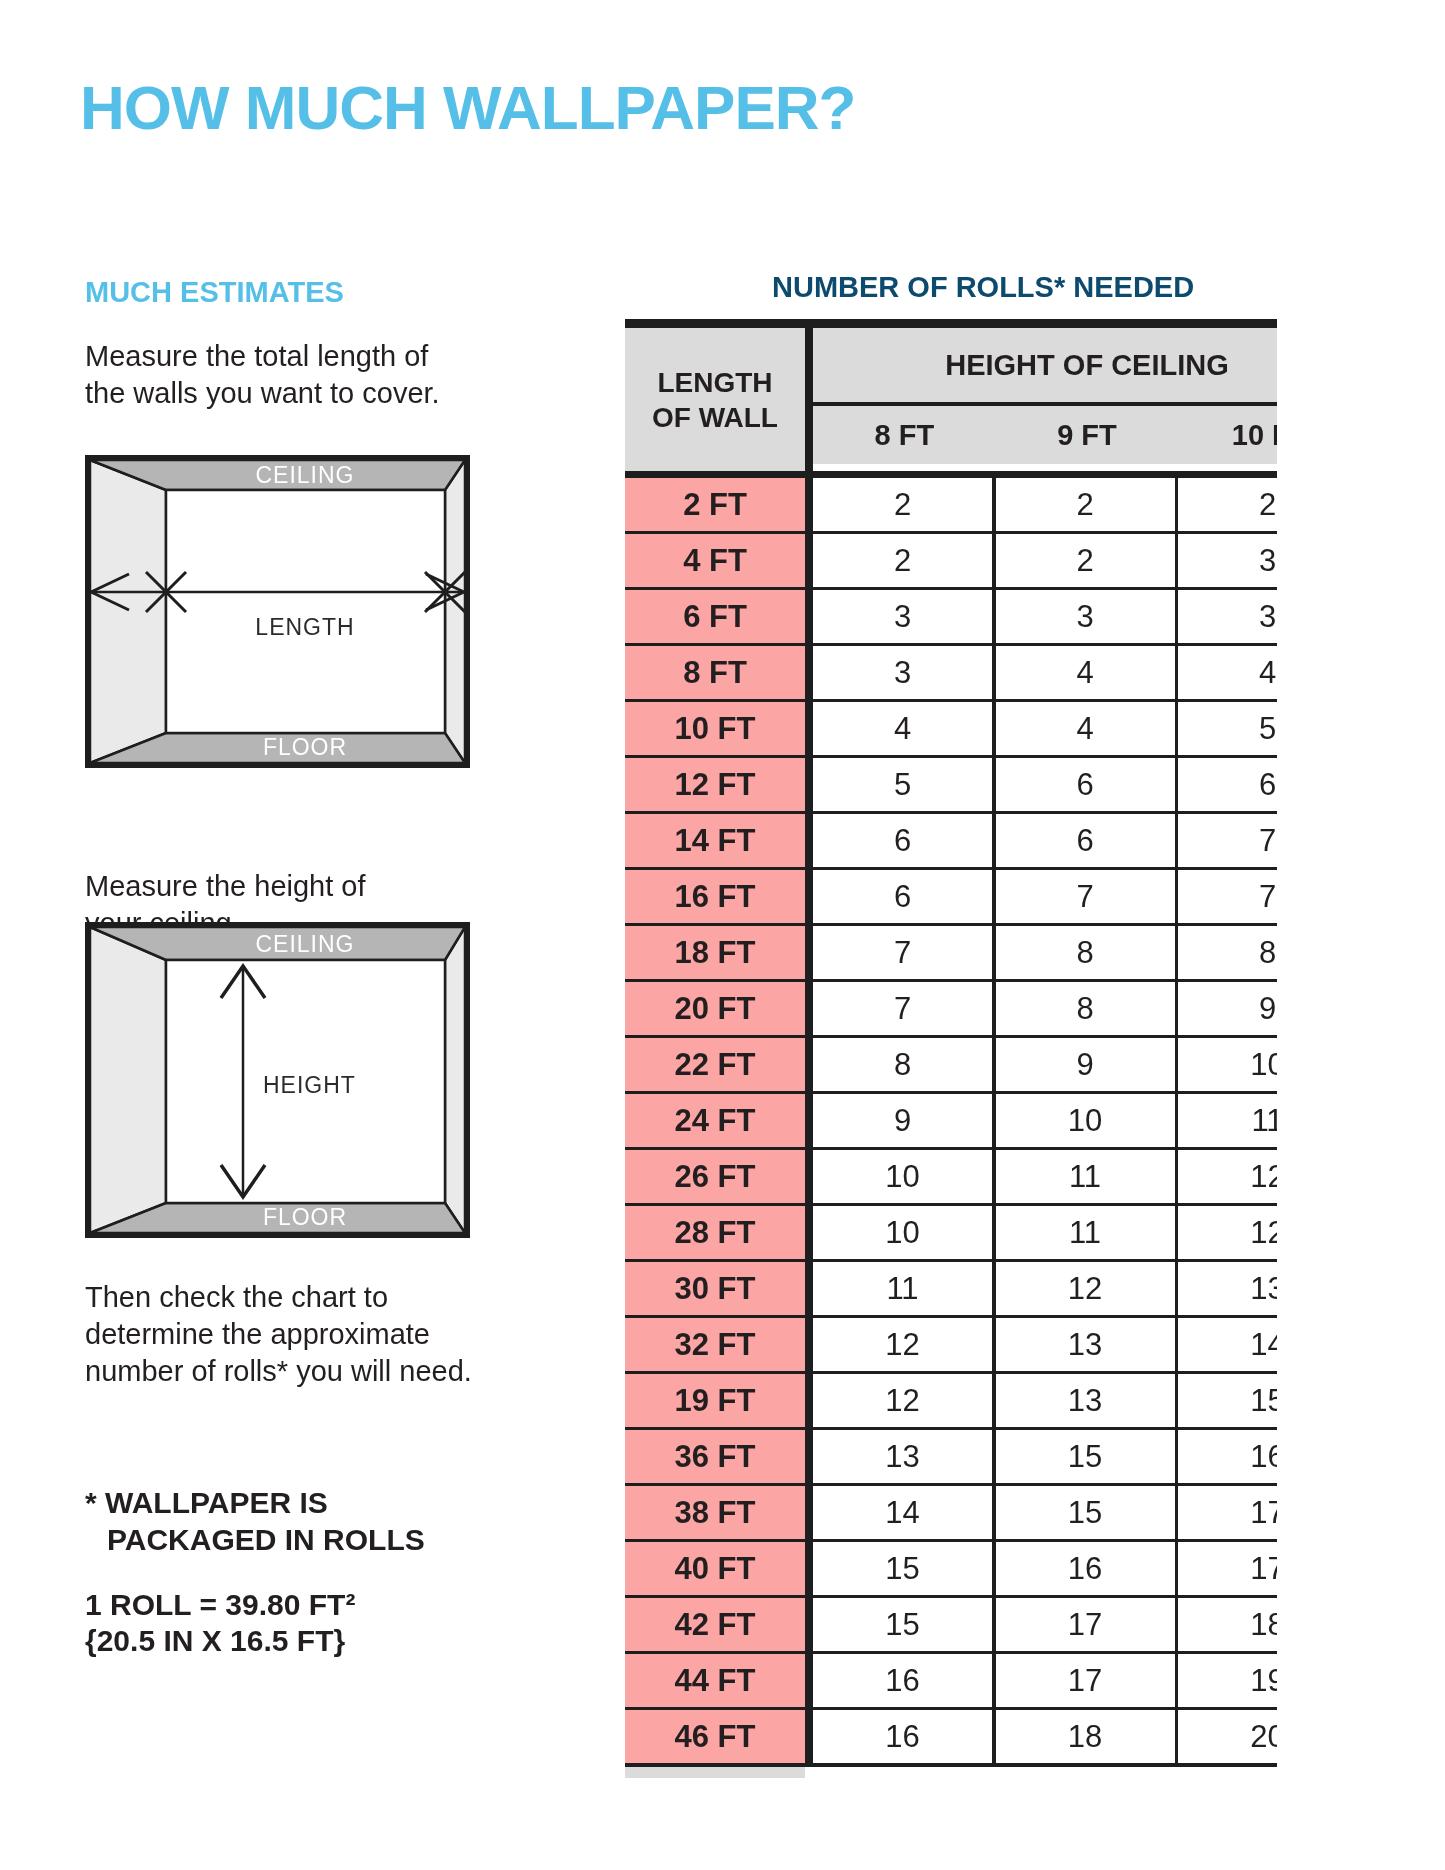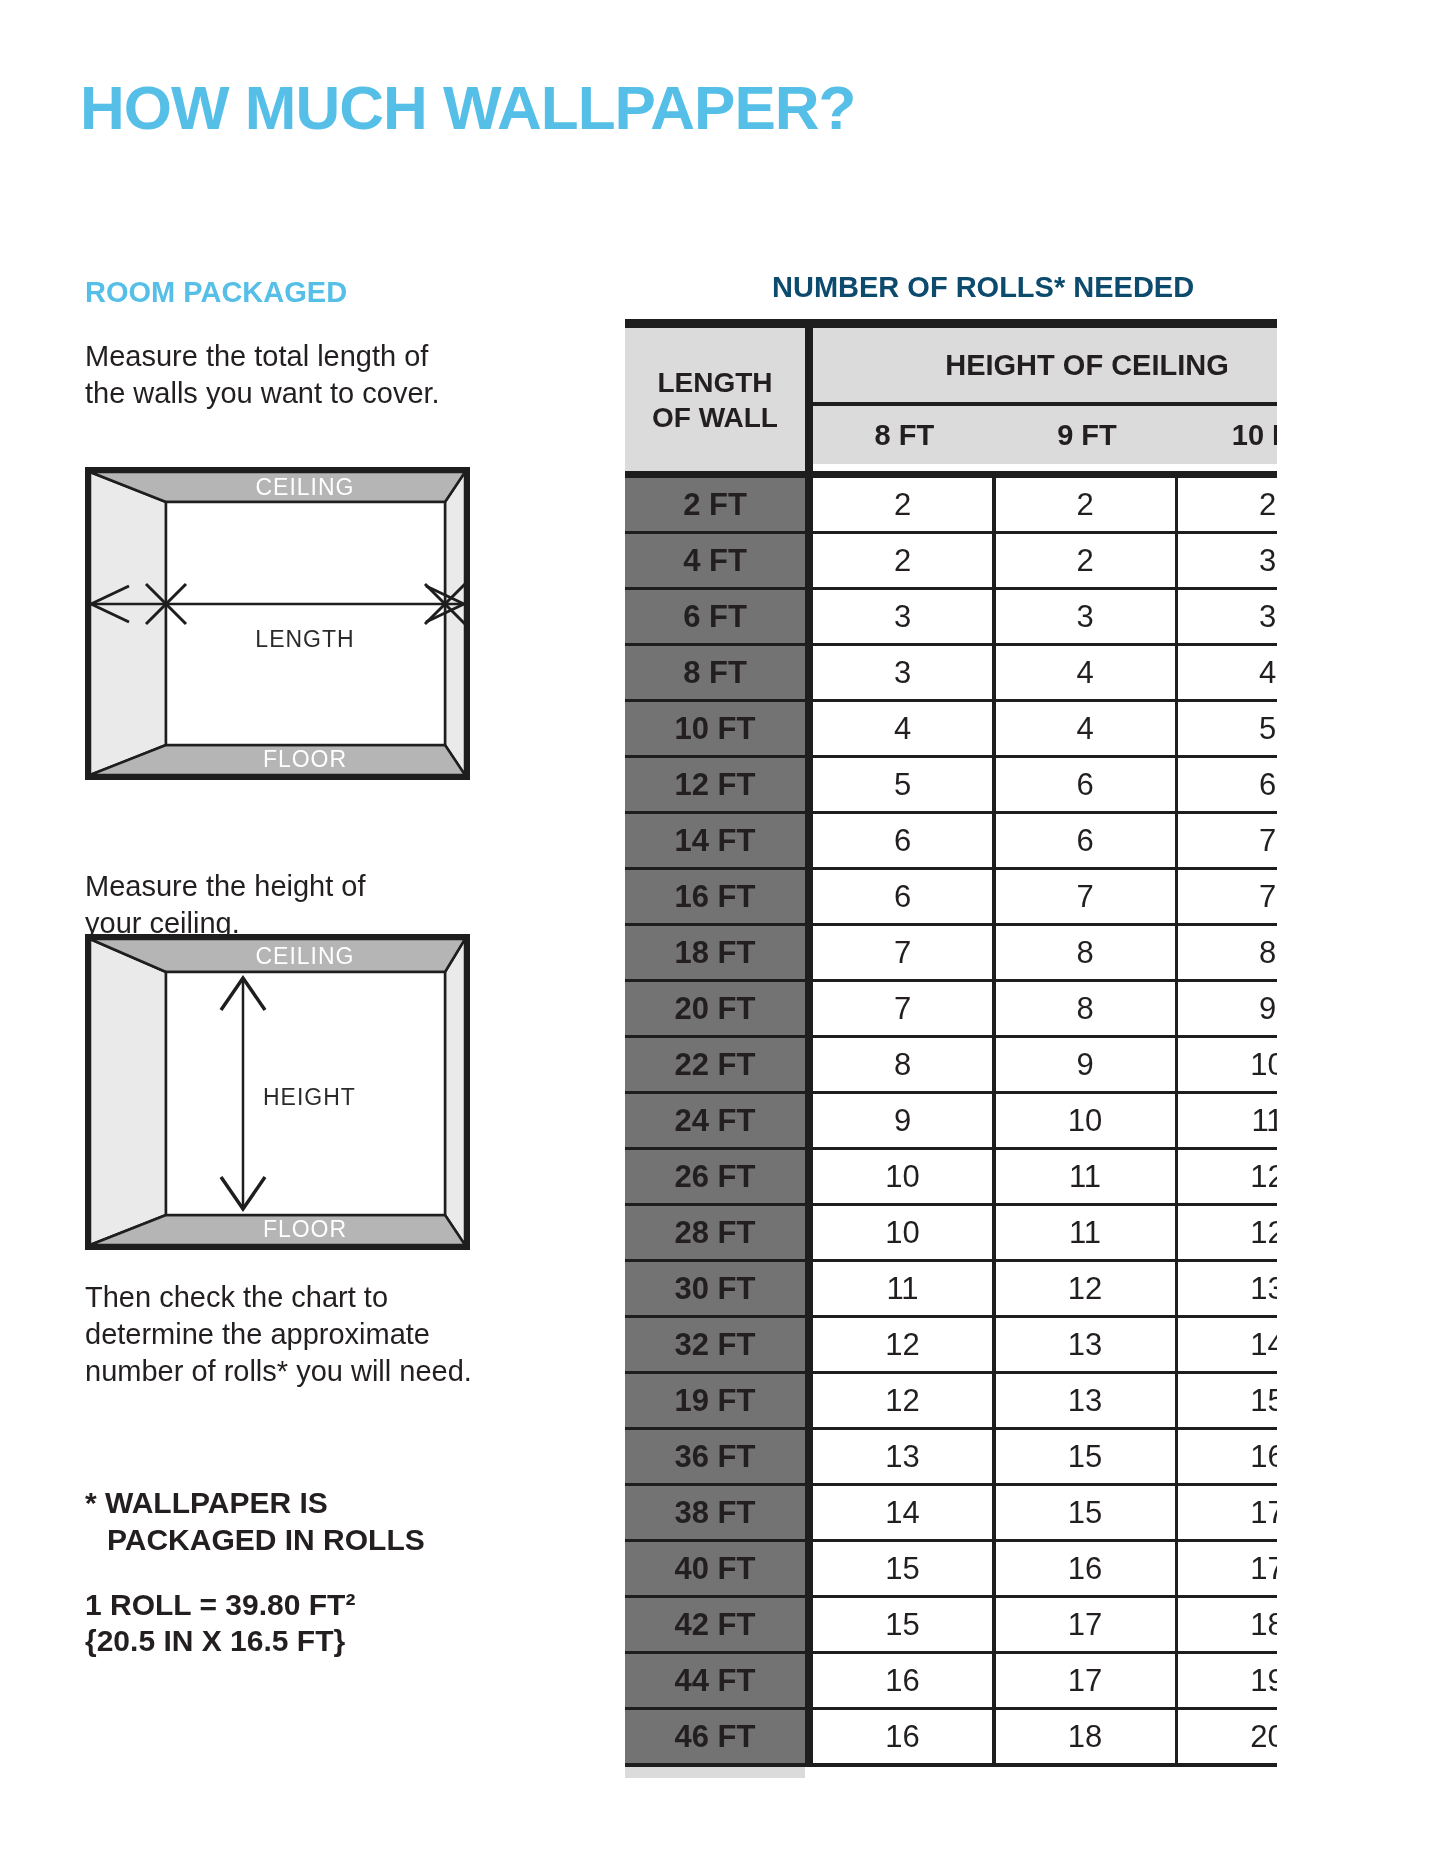--- a/index.html
+++ b/index.html
@@ -25,39 +25,39 @@
   .t-vline{width:8px;background:#1E1E1E;}
   .t-right{width:548px;display:flex;flex-direction:column;}
   .t-group{height:74px;background:#DBDBDB;display:flex;align-items:center;justify-content:center;
            font-weight:700;font-size:29px;}
   .t-thin{height:4px;background:#1E1E1E;}
   .t-sub{height:58px;background:#DBDBDB;display:flex;}
   .t-sub > div{flex:1;display:flex;align-items:center;justify-content:center;font-weight:700;font-size:29px;}
   .t-thick{height:7px;background:#1E1E1E;}
   .trow{display:flex;height:53px;}
   .trow + .trow{border-top:3.5px solid #1E1E1E;}
-  .trow .th{width:180px;background:#737373;display:flex;align-items:center;justify-content:center;
+  .trow .th{width:180px;background:#fca5a5;display:flex;align-items:center;justify-content:center;
             font-weight:700;font-size:31px;}
   .trow .td{width:179px;background:#ffffff;display:flex;align-items:center;justify-content:center;
             font-size:31px;}
   .sep{width:3.5px;background:#1E1E1E;}
   .t-bottombar{height:4px;background:#1E1E1E;}
   .t-tail{width:180px;height:11px;background:#DBDBDB;}
 
-  .diagram{width:385px;margin-top:12px;}
+  .diagram{width:385px;}
   svg text{font-family:"Liberation Sans","DejaVu Sans",sans-serif;}
 </style>
 </head>
 <body>
 
 <div id="page">
 
   <div class="abs page-title accent" style="left: 80px; top: 77px; color: rgb(85, 191, 231);">HOW MUCH WALLPAPER?</div>
 
-  <div class="abs section-head accent" style="left: 85px; top: 278px; color: rgb(85, 191, 231);">ROOM PACKAGED</div>
+  <div class="abs section-head accent" style="left: 85px; top: 278px; color: rgb(85, 191, 231);">MUCH ESTIMATES</div>
 
   <div class="abs para" style="left:85px;top:338px;width:420px;">Measure the total length of
 the walls you want to cover.</div>
 
   <div class="abs diagram" style="left:85px;top:455px;">
     <svg width="385" height="313" viewBox="0 0 385 313">
       <rect x="2.5" y="2.5" width="380" height="308" fill="#ffffff" stroke="#1E1E1E" stroke-width="5"></rect>
       <polygon points="5,5 81,35 81,278 5,308" fill="#EAEAEA" stroke="#1E1E1E" stroke-width="2.5"></polygon>
       <polygon points="380,5 360,35 360,278 380,308" fill="#EAEAEA" stroke="#1E1E1E" stroke-width="2.5"></polygon>
       <polygon points="5,5 380,5 360,35 81,35" fill="#B5B5B5" stroke="#1E1E1E" stroke-width="2.5"></polygon>

